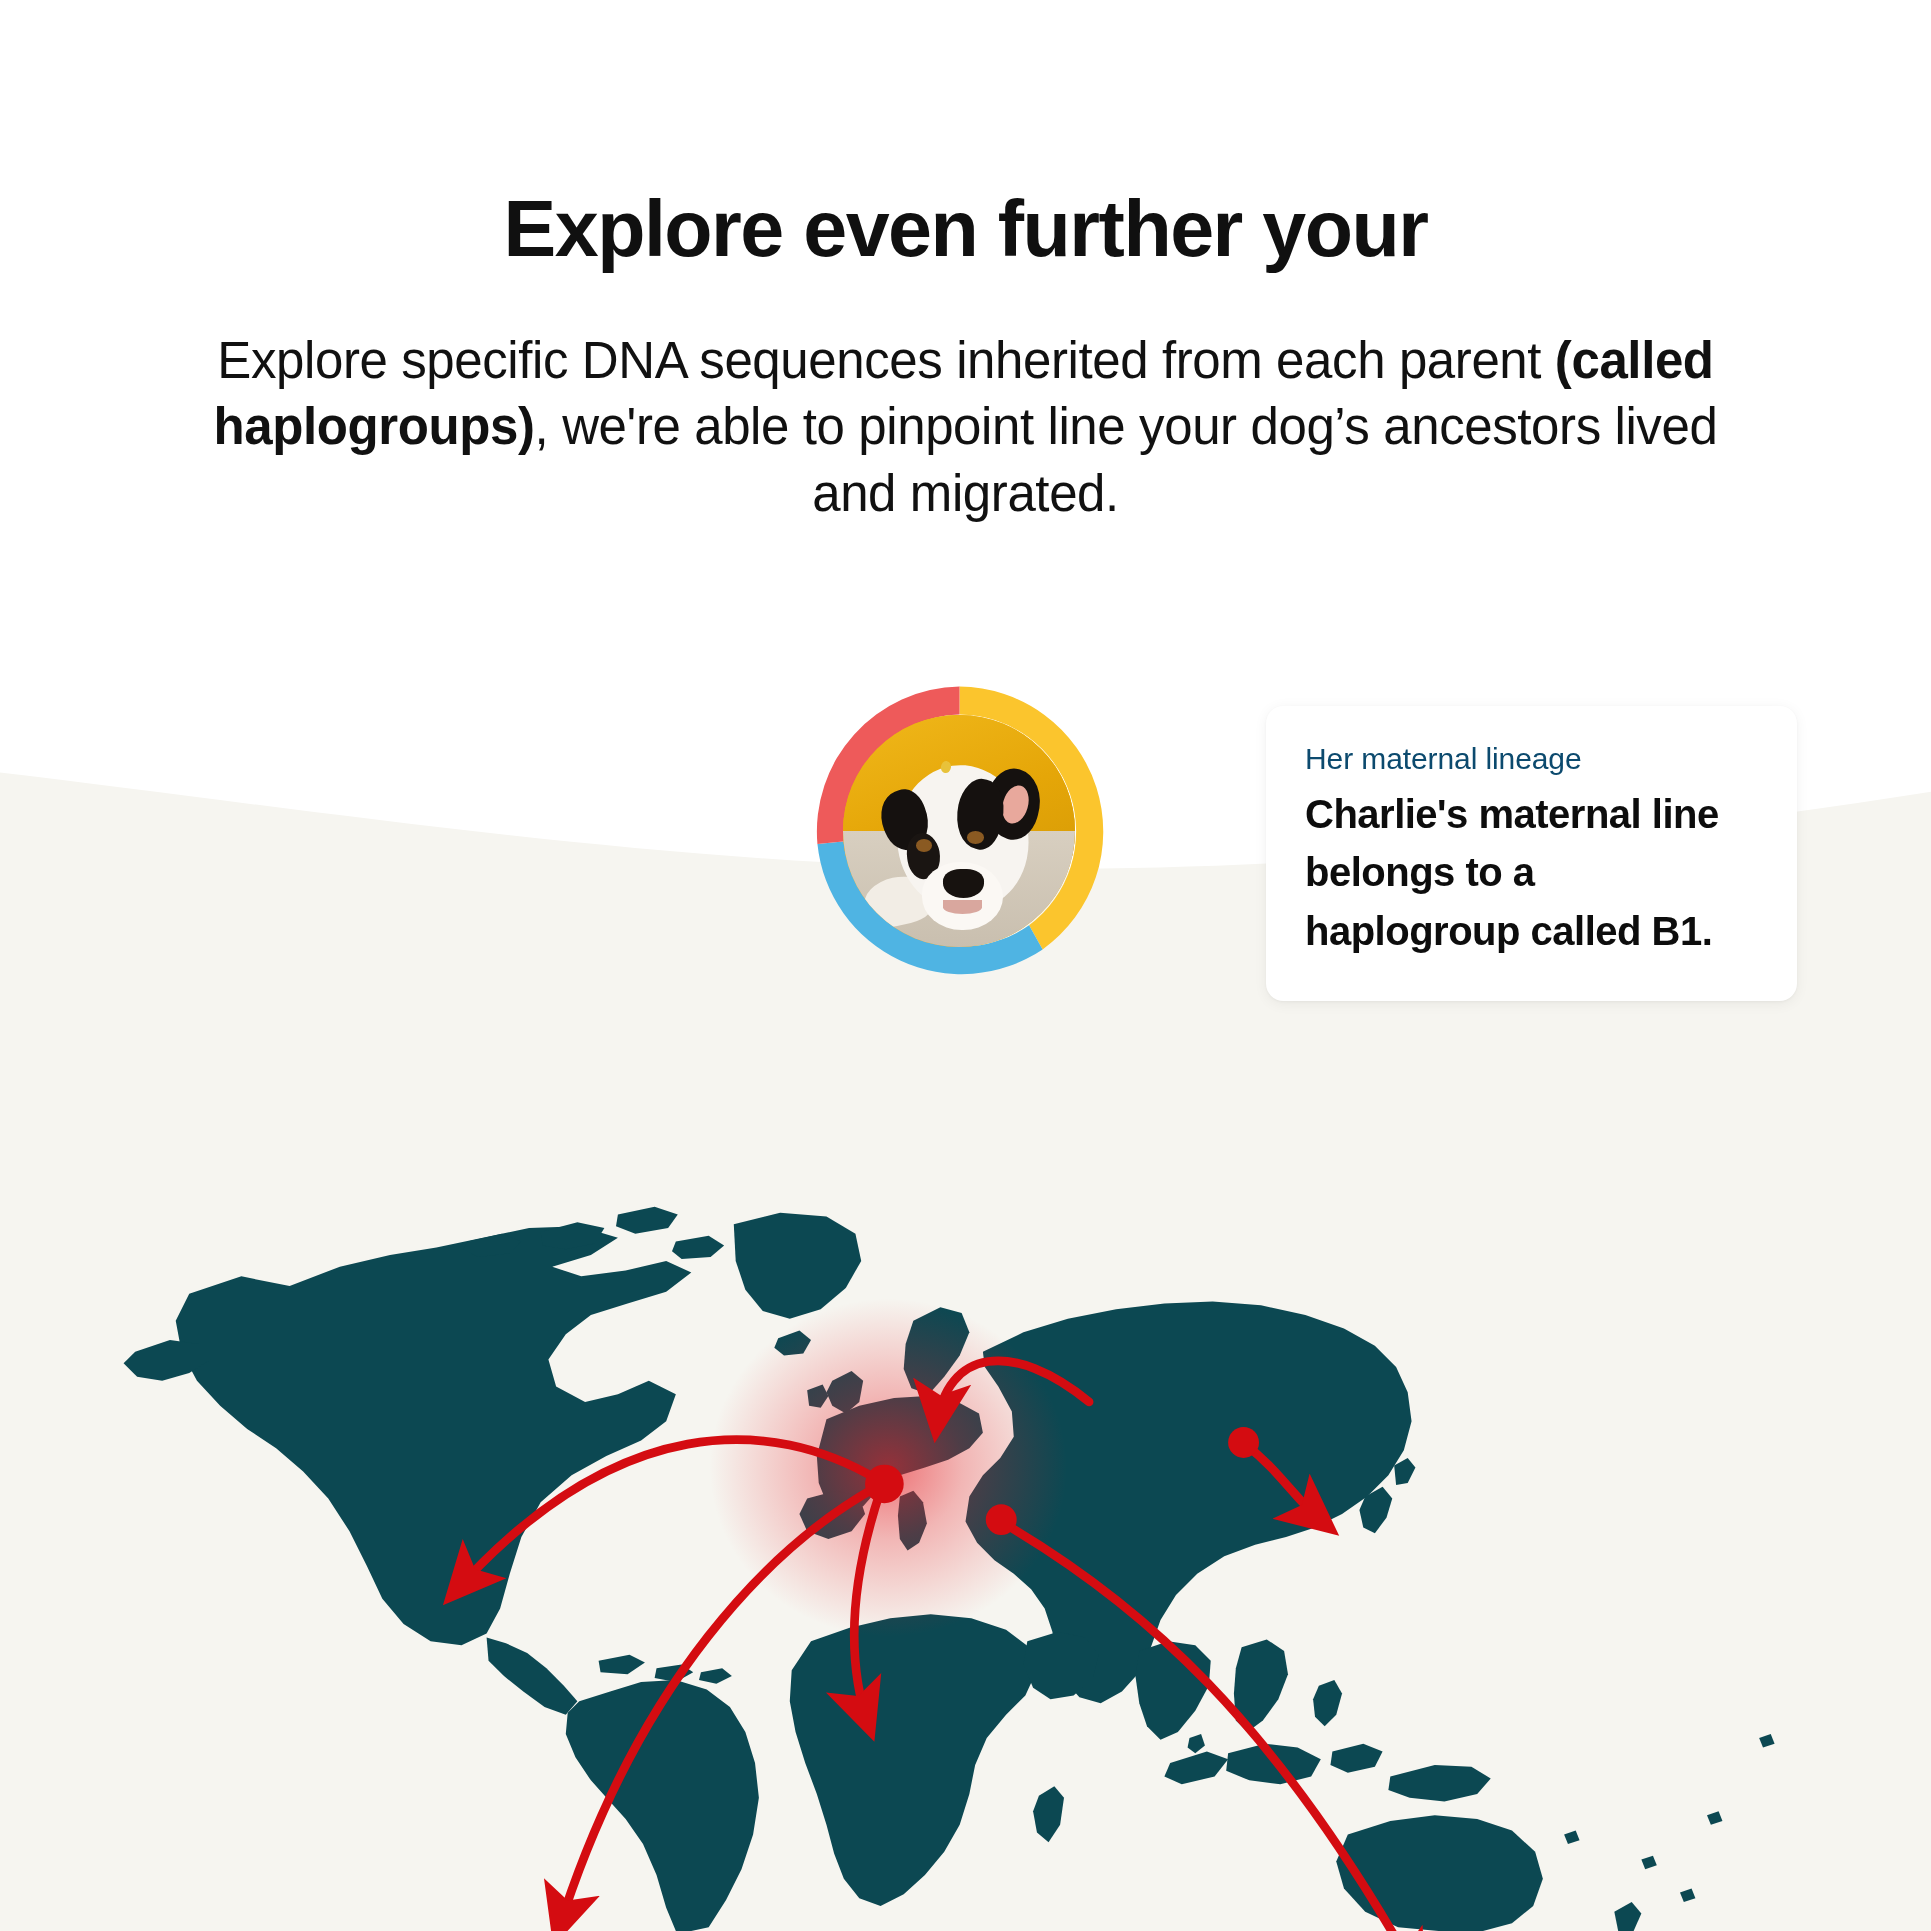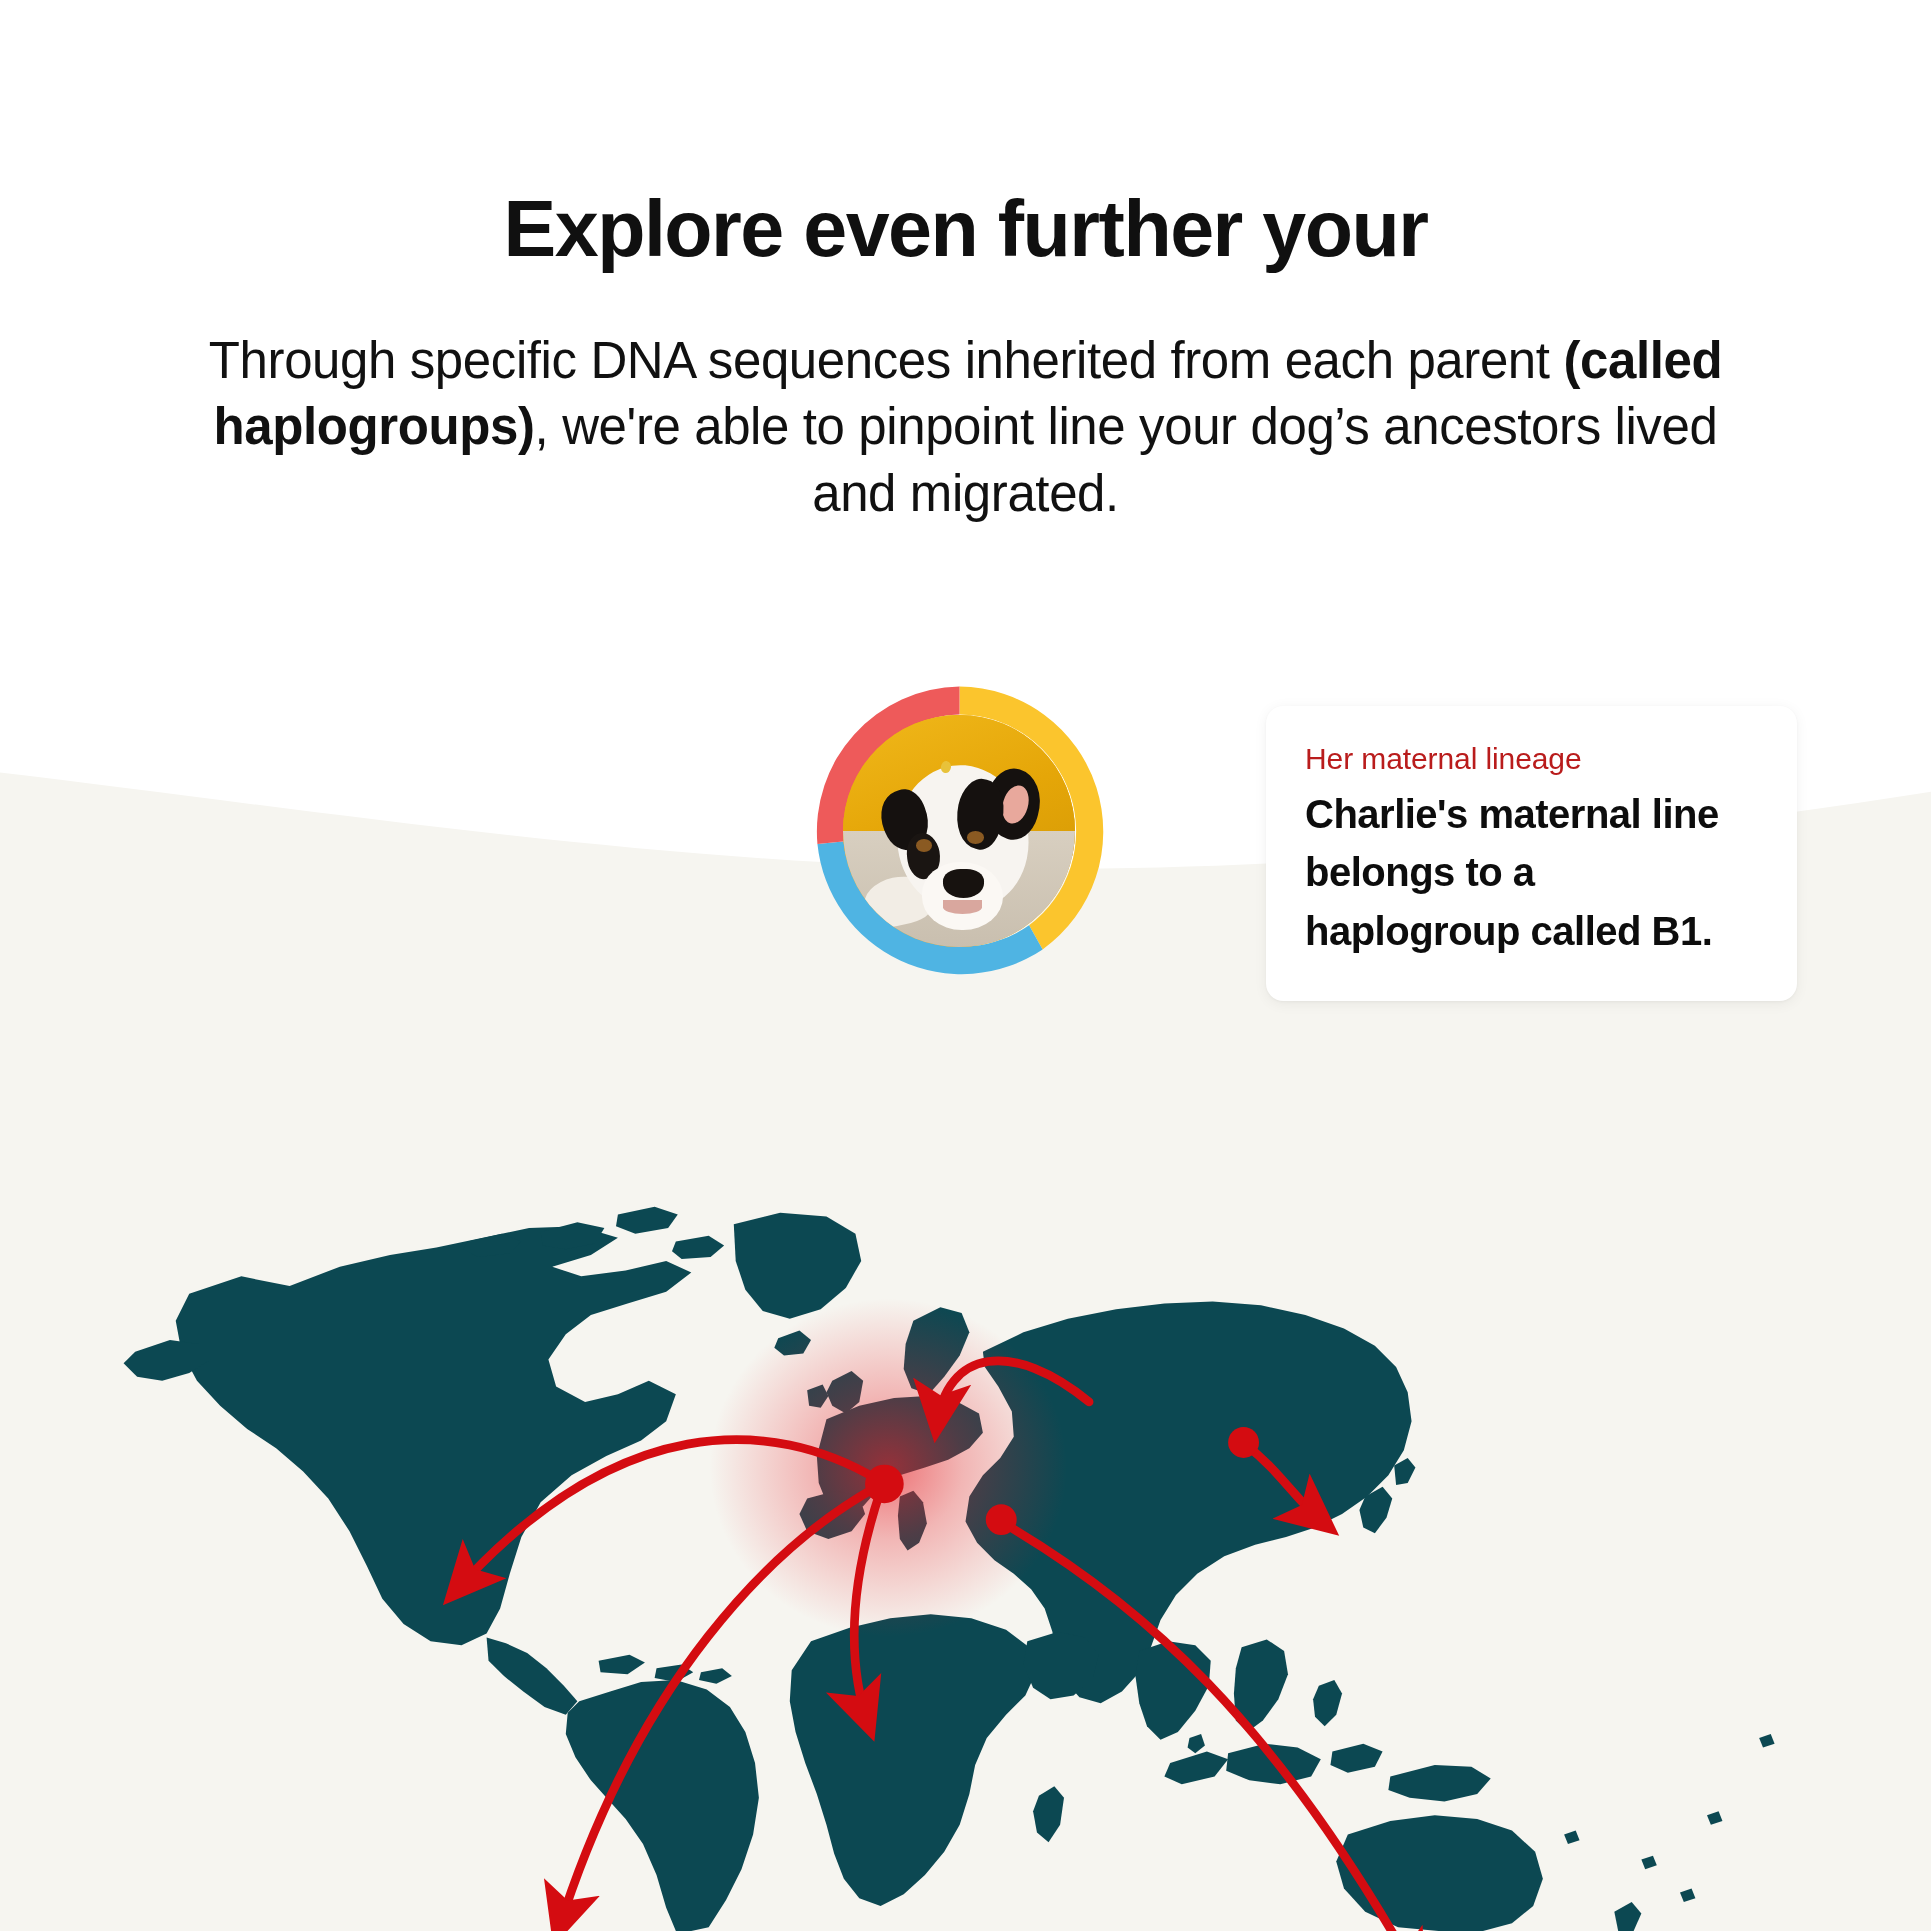--- a/index.html
+++ b/index.html
@@ -146,21 +146,21 @@
     width: 531px;
     padding: 35px 39px 41px 39px;
     background: #ffffff;
     border-radius: 17.4px;
     box-shadow: 0 2.9px 13.5px rgba(0,0,0,0.055), 0 1px 2.9px rgba(0,0,0,0.04);
     z-index: 7;
   }
   #lineage-eyebrow {
     font-size: 30px;
     font-weight: 400;
-    color: #b91c1c;
+    color: #0c4a6e;
     letter-spacing: -0.1px;
     line-height: 1.2;
   }
   #lineage-headline {
     margin-top: 8px;
     font-size: 40px;
     font-weight: 700;
     color: #0D0D0D;
     line-height: 1.46;
     letter-spacing: -0.5px;
@@ -178,21 +178,21 @@
 <body>
 
 <div id="page">
 
   <svg id="bg-curve" viewBox="0 0 2000 2000" preserveAspectRatio="none">
     <path d="M0,800 C300,835 700,900 1080,900 C1440,900 1740,860 2000,820 L2000,2000 L0,2000 Z" fill="#F6F5F0"></path>
   </svg>
 
   <div id="headline-block">
     <h1 id="page-title">Explore even further your</h1>
-    <p id="page-subtitle"><span>Through specific DNA sequences inherited from each parent </span><span class="bold">(called haplogroups)</span><span>, we're able to pinpoint line your dog’s ancestors lived and migrated.</span></p>
+    <p id="page-subtitle"><span>Explore specific DNA sequences inherited from each parent </span><span class="bold">(called haplogroups)</span><span>, we're able to pinpoint line your dog’s ancestors lived and migrated.</span></p>
   </div>
 
   <div id="avatar-wrap">
     <svg id="avatar-ring" viewBox="0 0 328 328">
 
       <path d="M164,14 A150,150 0 0,1 250,286 L236,261 A121,121 0 0,0 164,43 Z" fill="#FBC52D"></path>
 
       <path d="M250,286 A150,150 0 0,1 17,177 L46,174 A121,121 0 0,0 236,261 Z" fill="#4FB4E3"></path>
 
       <path d="M17,177 A150,150 0 0,1 164,14 L164,43 A121,121 0 0,0 46,174 Z" fill="#EE5A5A"></path>

